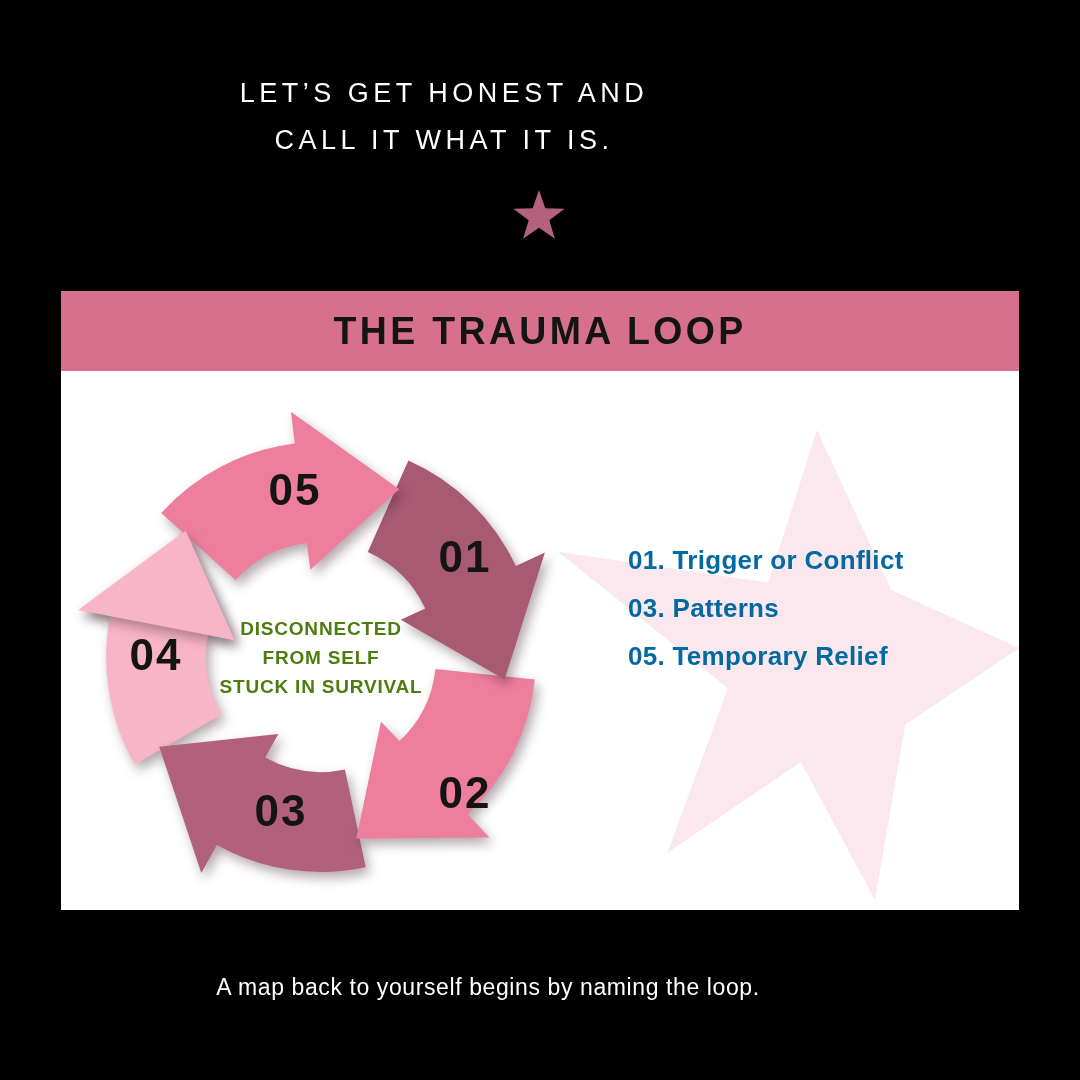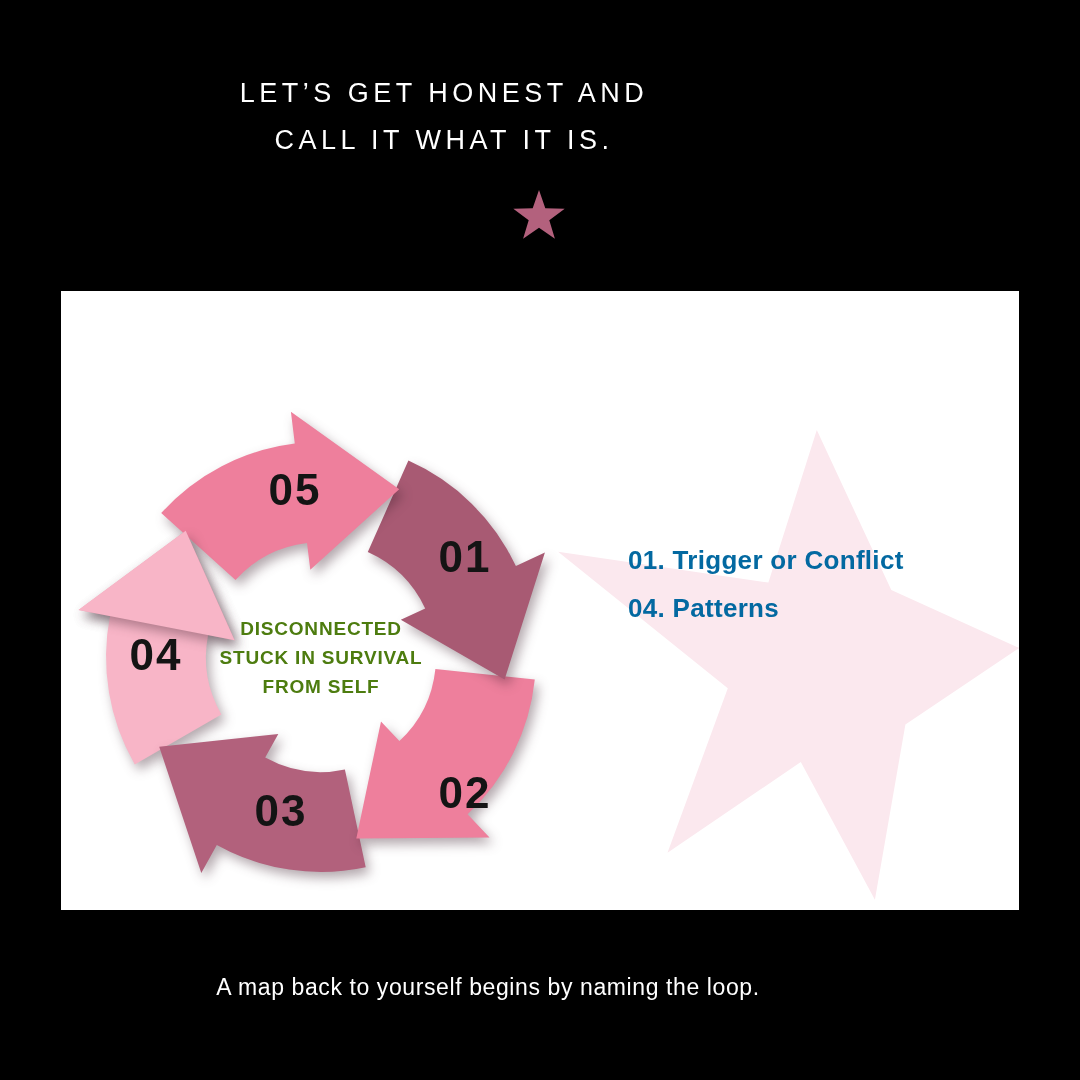--- a/index.html
+++ b/index.html
@@ -51,44 +51,48 @@
 <div class="top-heading">
   <div>LET’S GET HONEST AND</div>
   <div>CALL IT WHAT IT IS.</div>
 </div>
 
 <svg class="top-star" viewBox="0 0 56 58">
   <polygon id="top-star-poly" fill="#b3617d" points="28.0,2.0 21.7,20.3 2.3,20.7 17.7,32.3 12.1,50.8 28.0,39.8 43.9,50.8 38.3,32.3 53.7,20.7 34.3,20.3"></polygon>
 </svg>
 
 <div class="card">
+  <div class="card-header" style="background: rgb(215, 112, 140);">
+    <div class="card-title">THE TRAUMA LOOP</div>
+  </div>
 
   <svg class="watermark-star" viewBox="0 0 600 600">
     <polygon id="watermark-star-poly" fill="#fbe8ee" points="291.8,65.1 243.4,217.6 33.1,186.7 202.8,323.3 142.5,487.7 275.8,397.0 349.9,534.8 380.4,359.5 494.3,283.0 366.3,225.1"></polygon>
   </svg>
 
   <div class="steps-list">
     <div class="list-item">01. Trigger or Conflict</div>
-    <div class="list-item">04. Patterns</div>
+    <div class="list-item">03. Patterns</div>
+    <div class="list-item">05. Temporary Relief</div>
   </div>
 </div>
 
 <div class="diagram">
   <svg id="loop-svg" width="515" height="530" viewBox="0 0 515 530">
       <path d="M64.8 379.5 A215 215 0 0 1 40.0 231.0 L8.5 224.9 L115.7 145.8 L164.6 255.2 L138.1 250.1 A115 115 0 0 0 151.4 329.5 Z" fill="#f8b5c7" style="filter: drop-shadow(rgba(55, 25, 40, 0.38) 4px 6px 6px);"></path>
       <path d="M295.7 482.3 A215 215 0 0 1 146.8 460.0 L131.3 488.0 L89.2 361.7 L208.3 349.0 L195.2 372.6 A115 115 0 0 0 274.9 384.5 Z" fill="#b2617c" style="filter: drop-shadow(rgba(55, 25, 40, 0.38) 4px 6px 6px);"></path>
       <path d="M464.8 294.5 A215 215 0 0 1 397.6 429.2 L419.5 452.6 L286.3 453.6 L311.0 336.4 L329.4 356.1 A115 115 0 0 0 365.4 284.0 Z" fill="#ee7f9c" style="filter: drop-shadow(rgba(55, 25, 40, 0.38) 4px 6px 6px);"></path>
       <path d="M338.4 75.6 A215 215 0 0 1 445.9 181.1 L474.9 167.6 L434.6 294.5 L330.8 234.8 L355.2 223.4 A115 115 0 0 0 297.8 166.9 Z" fill="#a85a73" style="filter: drop-shadow(rgba(55, 25, 40, 0.38) 4px 6px 6px);"></path>
       <path d="M91.2 128.1 A215 215 0 0 1 224.8 58.6 L220.9 26.8 L329.2 104.3 L240.3 184.7 L237.0 157.9 A115 115 0 0 0 165.5 195.0 Z" fill="#ee7f9c" style="filter: drop-shadow(rgba(55, 25, 40, 0.38) 4px 6px 6px);"></path>
       <path d="M8.5 224.9 L115.7 145.8 L164.6 255.2 Z" fill="#f8b5c7" style="filter: drop-shadow(rgba(55, 25, 40, 0.38) 4px 6px 6px);"></path>
     </svg>
   <div class="loop-center">
     <div>DISCONNECTED</div>
+    <div>FROM SELF</div>
     <div>STUCK IN SURVIVAL</div>
-    <div>FROM SELF</div>
   </div>
 <div class="loop-number" style="left: 225px; top: 105px;">05</div>
     <div class="loop-number" style="left: 395px; top: 172px;">01</div>
     <div class="loop-number" style="left: 395px; top: 368px; margin-top: 40px;">02</div>
     <div class="loop-number" style="left: 211px; top: 426px;">03</div>
     <div class="loop-number" style="left: 86px; top: 270px;">04</div>
   </div>
 
 <div class="caption">A map back to yourself begins by naming the loop.</div>
 

